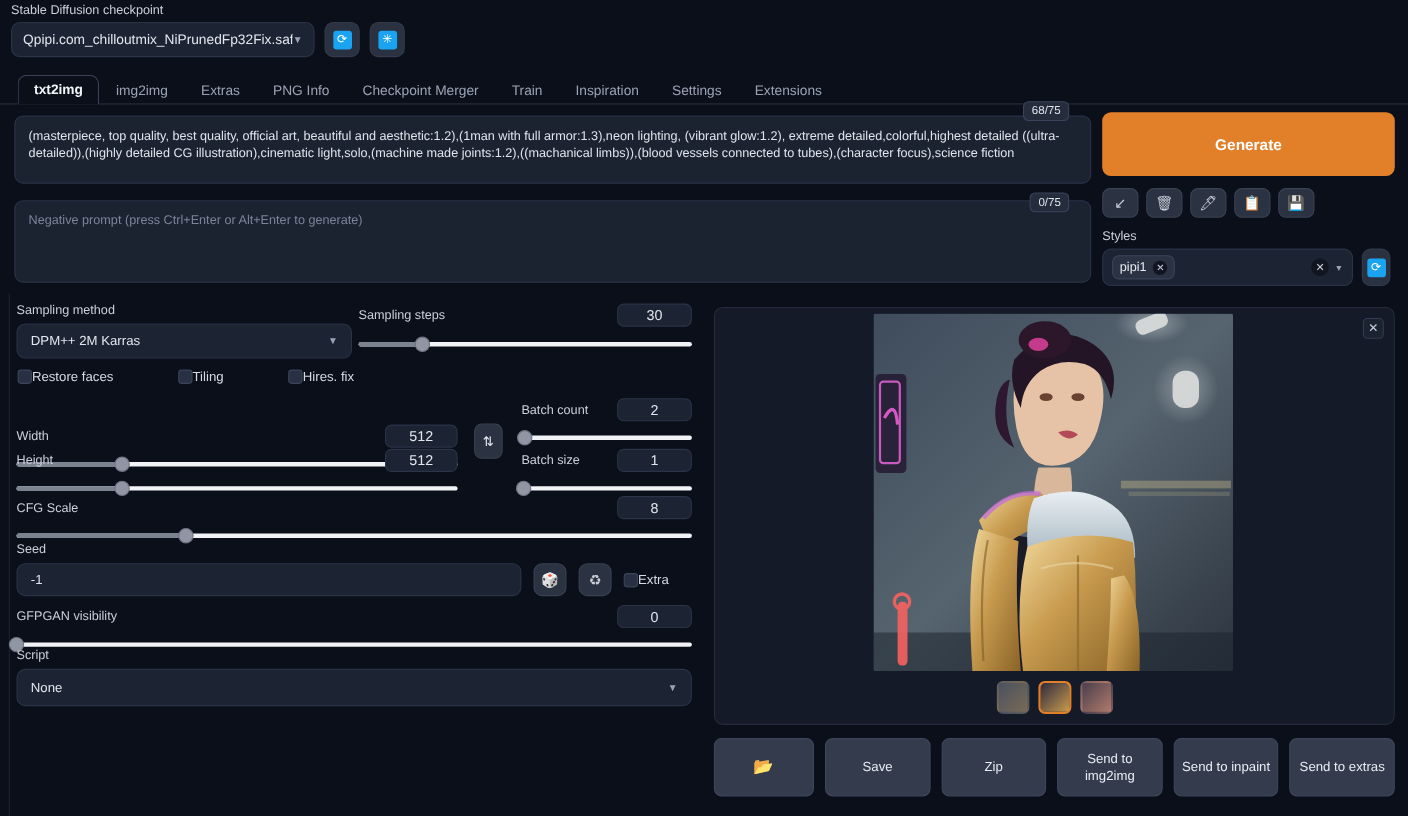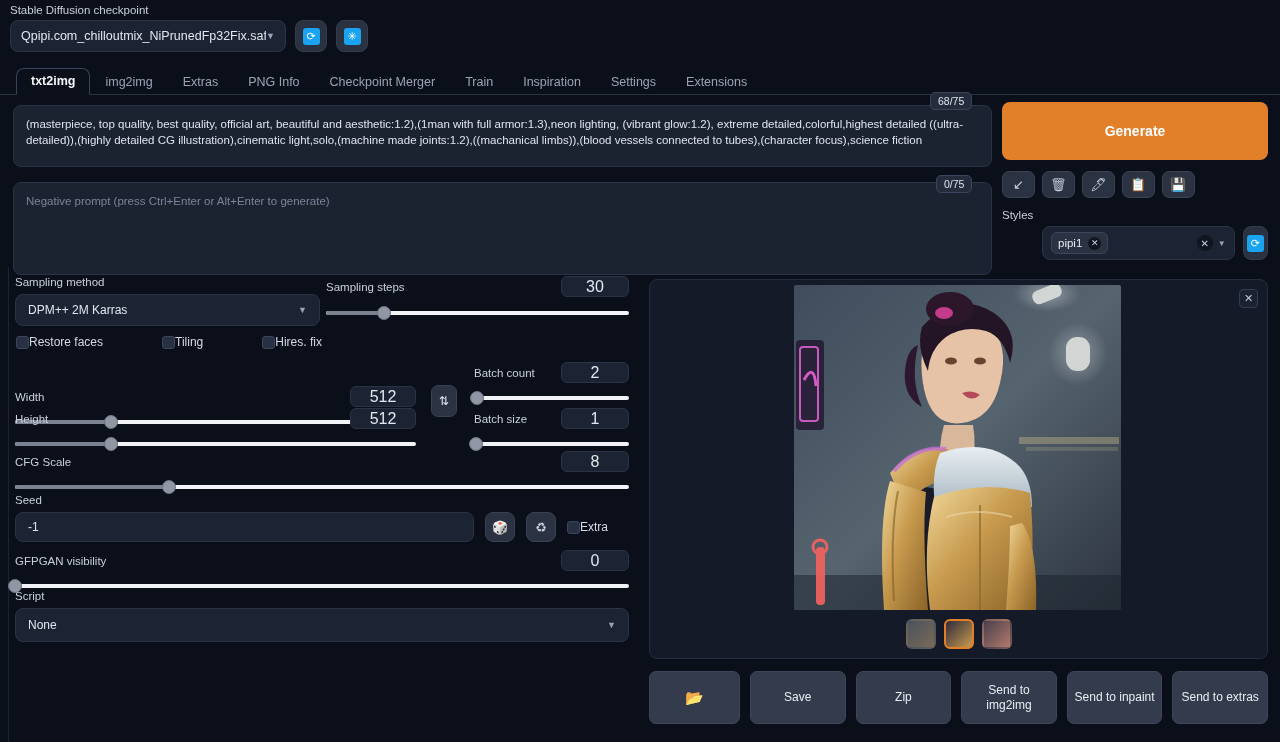--- a/index.html
+++ b/index.html
@@ -51,21 +51,21 @@
     border-color: #39425a; border-bottom: 1px solid #0b0f19;
   }
 
   
   .prompt-box {
     position: absolute; background: #1b2230; border: 1px solid #2b3347;
     border-radius: 8px; padding: 10px 12px;
     font-size: 11.5px; line-height: 16px; color: #dfe4ed;
   }
   #prompt-pos { left: 13px; top: 105px; width: 979px; height: 62px; }
-  #prompt-neg { left: 13px; top: 182px; width: 979px; height: 93px; color: #7b8499; }
+  #prompt-neg { left: 13px; top: 182px; width: 979px; height: 75px; color: #7b8499; }
   .token {
     position: absolute; background: #252c3c; border: 1px solid #3a445c;
     border-radius: 5px; font-size: 10.5px; color: #dfe4ed;
     padding: 2px 7px; z-index: 5;
   }
   #token-pos { left: 930px; top: 92px; }
   #token-neg { left: 936px; top: 175px; }
 
   
   .gen-panel { position: absolute; left: 1002px; top: 102px; width: 266px; }
@@ -76,22 +76,22 @@
   }
   .tool-row { display: flex; gap: 7px; margin-top: 11px; }
   .tool-btn {
     width: 33px; height: 27px; background: #2b3241; border: 1px solid #394153;
     border-radius: 7px; display: flex; align-items: center; justify-content: center;
     font-size: 13px; line-height: 1;
   }
   .styles-label { font-size: 11.5px; color: #c9cfdb; margin: 11px 0 5px; }
   .styles-row { display: flex; align-items: center; gap: 8px; }
   .styles-box {
-    width: 197px; height: 34px; background: #1c2333; border: 1px solid #2b3347;
-    border-radius: 8px; display: flex; align-items: center; padding: 0 8px; margin-left: 40px;
+    width: 228px; height: 34px; background: #1c2333; border: 1px solid #2b3347;
+    border-radius: 8px; display: flex; align-items: center; padding: 0 8px;
   }
   .chip {
     background: #2b3343; border: 1px solid #3a445c; border-radius: 6px;
     height: 22px; display: flex; align-items: center; gap: 6px;
     padding: 0 6px; font-size: 11.5px; color: #e6eaf2;
   }
   .chip-x {
     width: 13px; height: 13px; border-radius: 50%; background: #11151f;
     color: #cbd2e0; font-size: 9px; display: flex; align-items: center; justify-content: center;
   }
@@ -111,21 +111,21 @@
   .lbl { font-size: 11.5px; color: #c9cfdb; }
   .select-box {
     background: #1c2333; border: 1px solid #2b3347; border-radius: 8px;
     height: 32px; display: flex; align-items: center; padding: 0 12px;
     font-size: 12px; color: #e2e6ee;
   }
   .select-box .caret { margin-left: auto; font-size: 9px; color: #9aa3b5; }
   .numbox {
     background: #1c2333; border: 1px solid #2b3347; border-radius: 6px;
     height: 21px; display: flex; align-items: center; justify-content: center;
-    font-size: 16px; color: #e2e6ee;
+    font-size: 13px; color: #e2e6ee;
   }
   .slider { position: relative; height: 14px; }
   .slider .track {
     position: absolute; top: 5px; left: 0; right: 0; height: 4px;
     background: #f2f3f7; border-radius: 3px;
   }
   .slider .fill {
     position: absolute; top: 5px; left: 0; height: 4px;
     background: #7b8290; border-radius: 3px;
   }

